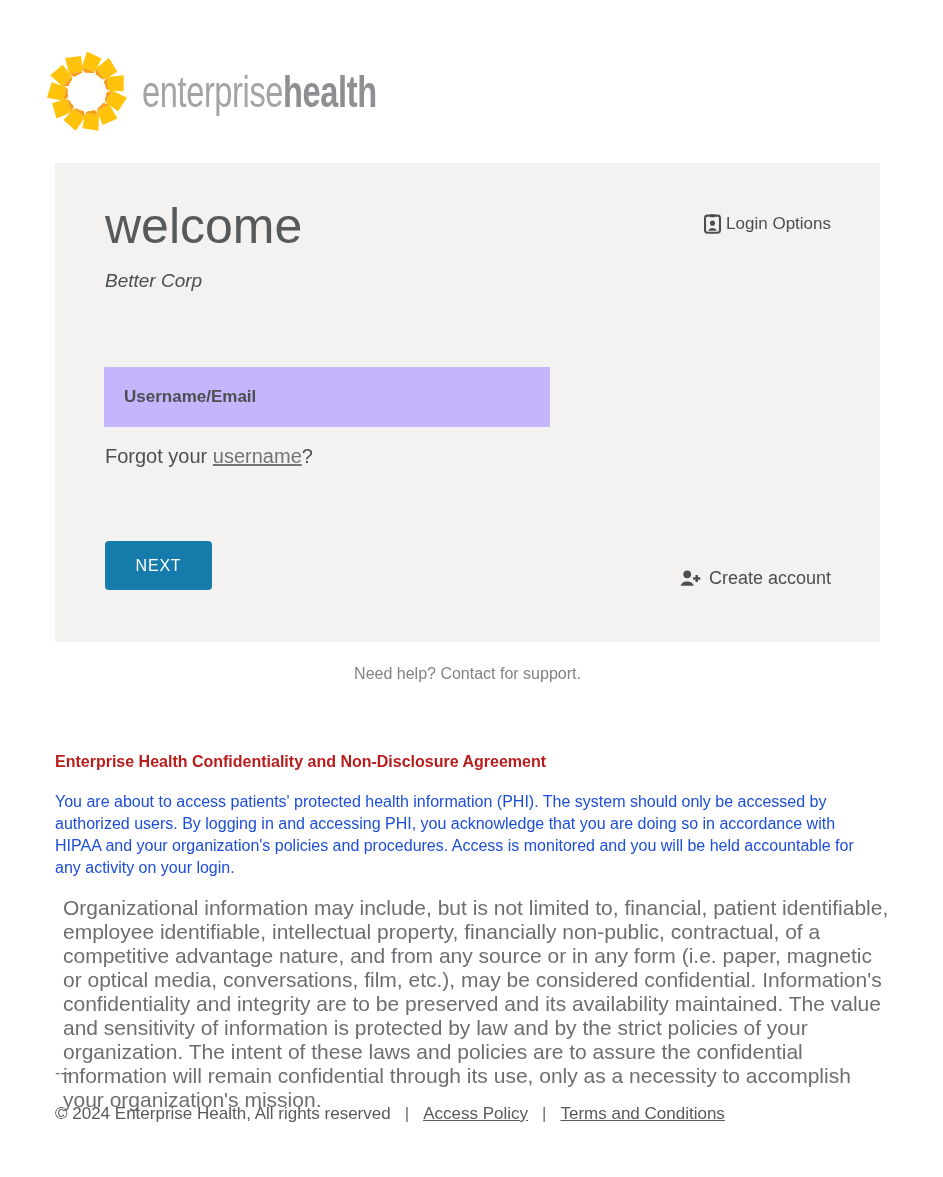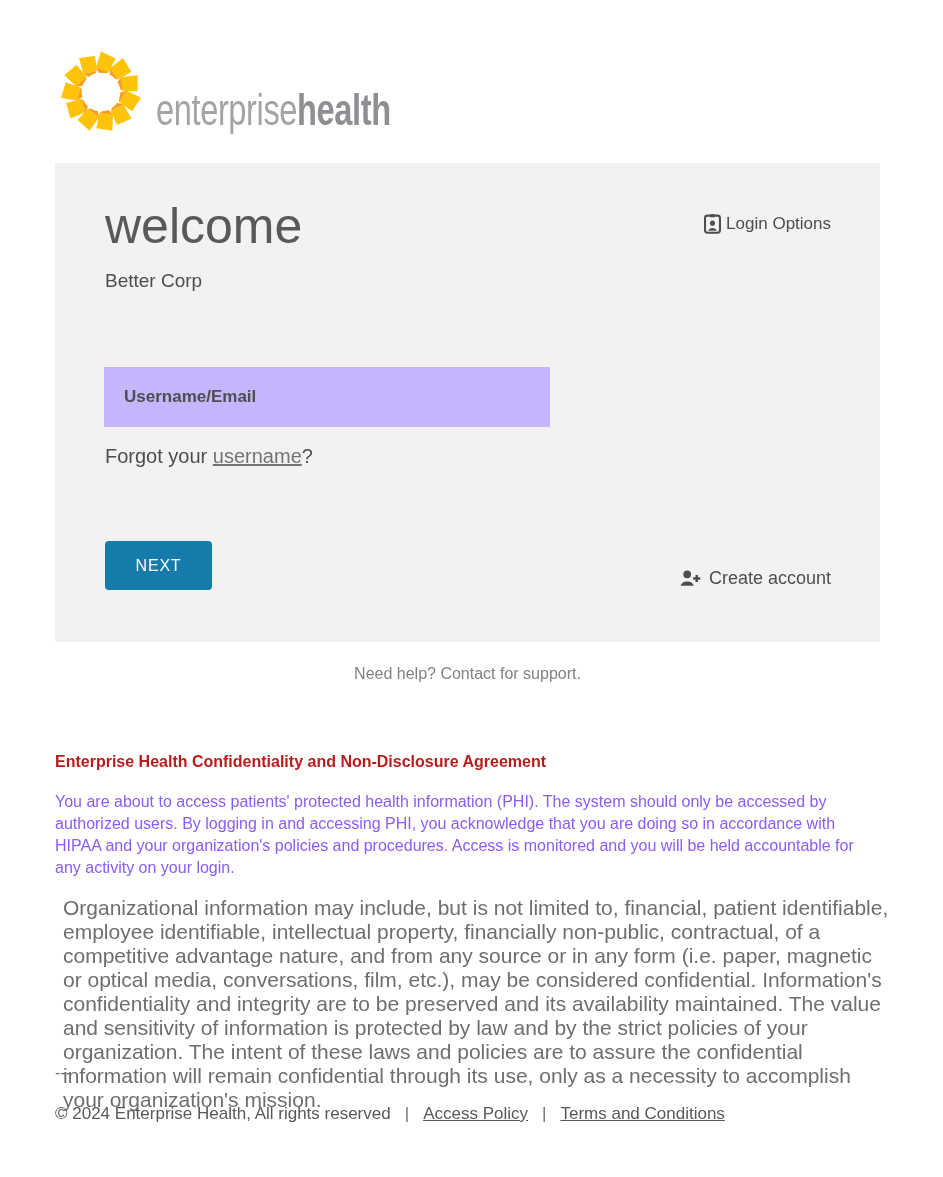--- a/index.html
+++ b/index.html
@@ -8,24 +8,24 @@
     width: 943px;
     height: 1177px;
     position: relative;
     font-family: "Liberation Sans", sans-serif;
     color: #58595B;
   }
 
   
   .logo-row {
     position: absolute;
-    left: 58px;
+    left: 44px;
     top: 49px;
     display: flex;
-    align-items: flex-end;
+    align-items: center;
   }
   .logo-mark { width: 86px; height: 86px; display: block; }
   .logo-text {
     margin-left: 12px;
     font-size: 44px;
     letter-spacing: -0.5px;
     transform: scaleX(0.74);
     transform-origin: left center;
     white-space: nowrap;
   }
@@ -50,20 +50,21 @@
     font-weight: 400;
     color: #58595B;
     line-height: 1.2;
   }
   .org-name {
     position: absolute;
     left: 50px;
     top: 107px;
     font-size: 19px;
     color: #4D4E50;
+    font-style: italic;
   }
   .login-options {
     position: absolute;
     right: 49px;
     top: 51px;
     display: flex;
     align-items: center;
     gap: 5px;
     font-size: 17px;
     color: #4D4E50;
@@ -152,21 +153,21 @@
     font-weight: 700;
     color: #b91c1c;
   }
   .agreement-p1 {
     position: absolute;
     left: 55px;
     top: 791px;
     width: 828px;
     font-size: 16px;
     line-height: 22px;
-    color: #8b5cf6;
+    color: #1d4ed8;
   }
   .agreement-p2 {
     position: absolute;
     left: 63px;
     top: 896px;
     width: 828px;
     font-size: 21px;
     line-height: 24px;
     color: #6D6E71;
   }

